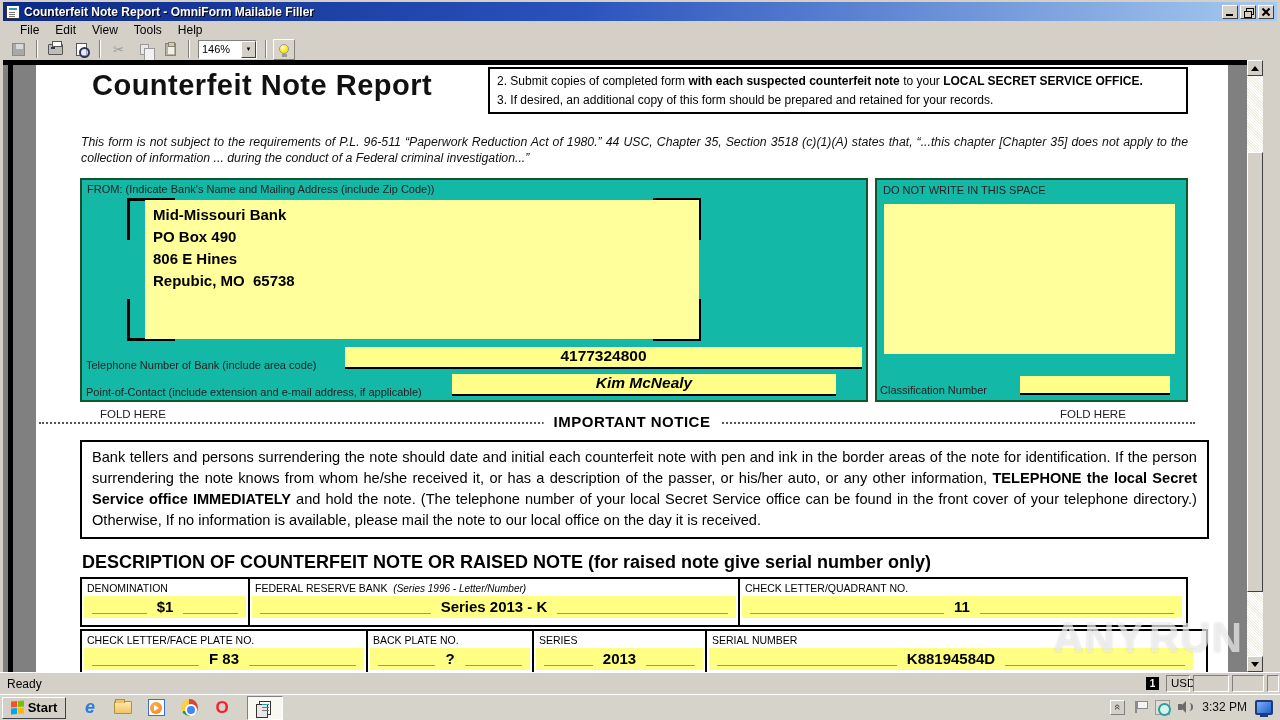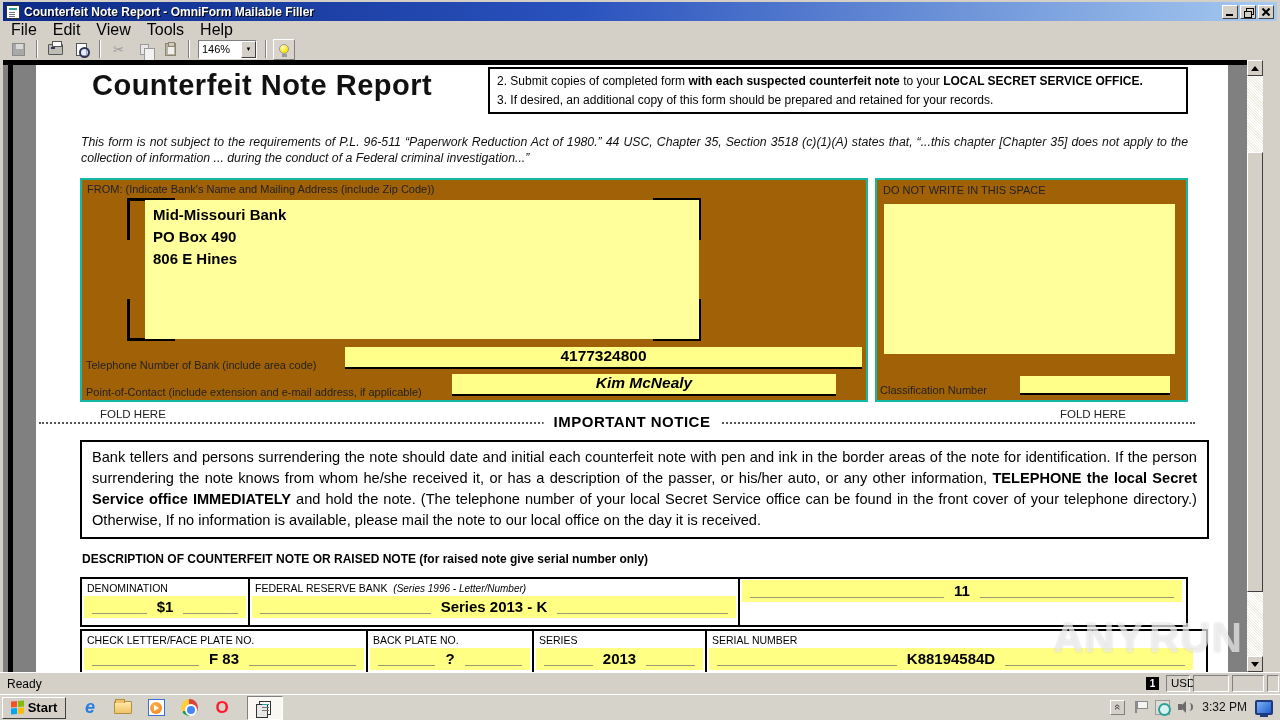--- a/index.html
+++ b/index.html
@@ -18,22 +18,22 @@
     box-shadow:0 2px 0 #777, 0 4px 0 #777; background:#777; }
   .winbtns { display:flex; gap:2px; }
   .winbtn { width:16px; height:14px; background:#d4d0c8; border:1px solid;
     border-color:#fff #404040 #404040 #fff; position:relative; }
   .glyph-min::before { content:""; position:absolute; left:3px; bottom:2px; width:7px; height:2px; background:#000; }
   .glyph-rest::before { content:""; position:absolute; left:5px; top:2px; width:6px; height:5px; border:1px solid #000; background:#d4d0c8; }
   .glyph-rest::after { content:""; position:absolute; left:3px; top:5px; width:6px; height:5px; border:1px solid #000; background:#d4d0c8; }
   .glyph-x::before, .glyph-x::after { content:""; position:absolute; left:2px; top:5px; width:10px; height:2px; background:#000; }
   .glyph-x::before { transform:rotate(45deg); } .glyph-x::after { transform:rotate(-45deg); }
 
-  .menubar { position:absolute; left:2px; top:21px; right:3px; height:17px;
-    display:flex; align-items:center; font-size:16px; gap:2px; padding-left:2px; }
+  .menubar { position:absolute; left:11px; top:21px; right:3px; height:17px;
+    display:flex; align-items:flex-end; font-size:12px; gap:2px; padding-left:2px; }
   .menu-item { padding:1px 7px; }
 
   .toolbar { position:absolute; left:3px; top:38px; right:3px; height:22px;
     display:flex; align-items:center; gap:3px; padding-left:4px; }
   .tbtn { width:23px; height:21px; display:flex; align-items:center; justify-content:center; position:relative; }
   .tsep { width:2px; height:18px; border-left:1px solid #808080; border-right:1px solid #fff; margin:0 3px; }
   .ico-floppy { width:13px; height:13px; background:#a8a8a8; border:1px solid #8a8a8a; position:relative; }
   .ico-floppy::before { content:""; position:absolute; left:3px; top:0; width:7px; height:5px; background:#d9d9d9; }
   .ico-printer { width:15px; height:11px; background:#bdbdb4; border:1px solid #555; position:relative; border-radius:1px; }
   .ico-printer::before { content:""; position:absolute; left:3px; top:-4px; width:8px; height:4px; background:#fff; border:1px solid #555; }
@@ -71,41 +71,41 @@
   .arr-dn { width:0; height:0; border-left:4px solid transparent; border-right:4px solid transparent; border-top:5px solid #000; }
   .sb-thumb { position:absolute; left:0; top:92px; width:16px; height:440px; background:#d4d0c8;
     border:1px solid; border-color:#fff #404040 #404040 #fff; }
 
   
   .form-title { position:absolute; left:56px; top:4px; font-size:29px; font-weight:bold; letter-spacing:.5px; color:#111; }
   .instr-box { position:absolute; left:452px; top:2px; width:700px; height:47px; border:2px solid #000;
     font-size:12px; line-height:19px; padding:3px 7px; }
   .disclaimer { position:absolute; left:45px; top:70px; width:1107px; font-size:12.3px; font-style:italic;
     line-height:15.5px; text-align:justify; color:#111; }
-  .fbox { position:absolute; border:2px solid #14b8a6; background:#a16207; }
+  .fbox { position:absolute; border:2px solid #14532d; background:#14b8a6; }
   .sm-label { font-size:11px; color:#222; }
   .yellow { background:#ffff9b; }
   .addr-wrap { position:absolute; left:45px; top:18px; width:574px; height:143px; }
   .addr-field { position:absolute; left:18px; top:2px; width:554px; height:139px; background:#ffff9b;
     padding:4px 8px; font-size:15px; font-weight:bold; line-height:22px; }
   .addr-line { display:block; white-space:pre; }
   .bracket { position:absolute; width:48px; height:42px; }
   .br-tl { left:0; top:0; border-left:3px solid #000; border-top:3px solid #000; }
   .br-tr { right:0; top:0; border-right:3px solid #000; border-top:3px solid #000; }
   .br-bl { left:0; bottom:0; border-left:3px solid #000; border-bottom:3px solid #000; }
   .br-br { right:0; bottom:0; border-right:3px solid #000; border-bottom:3px solid #000; }
   .ufield { position:absolute; background:#ffff8a; border-bottom:2px solid #000;
     text-align:center; font-weight:bold; font-size:15.5px; }
   .fold-text { position:absolute; font-size:11.5px; color:#222; }
   .fold-line { position:absolute; left:3px; top:357px; width:1156px; border-top:2px dotted #555; }
   .fold-center { position:absolute; left:50%; transform:translateX(-50%); top:348px; background:#fff;
     padding:0 10px; font-size:15px; font-weight:bold; letter-spacing:.5px; }
   .notice-box { position:absolute; left:44px; top:375px; width:1129px; height:99px; border:2px solid #000;
     padding:5px 10px; font-size:14.6px; line-height:21px; text-align:justify; }
-  .desc-head { position:absolute; left:46px; top:487px; font-size:12px; font-weight:bold; }
+  .desc-head { position:absolute; left:46px; top:487px; font-size:18px; font-weight:bold; }
   .dtable { position:absolute; border:2px solid #000; display:flex; background:#fff; }
   .dcell { border-right:2px solid #000; } .dcell:last-child { border-right:none; }
   .dlabel { font-size:10.5px; padding:3px 5px 1px 5px; white-space:nowrap; overflow:hidden; }
   .dlabel i { font-size:10px; }
   .tval { margin:1px 2px 3px 2px; background:#ffff84; height:22px; line-height:22px;
     text-align:center; font-weight:bold; font-size:15px; position:relative; }
   .tval::after { content:""; position:absolute; left:8px; right:8px; bottom:4px; border-bottom:1px solid #9a9a74; }
   .tval span { position:relative; background:#ffff84; padding:0 10px; z-index:1; }
 
   
@@ -248,20 +248,21 @@
       <div class="sm-label" style="padding:3px 5px;">FROM: (Indicate Bank's Name and Mailing Address (include Zip Code))</div>
       <div class="addr-wrap">
         <span class="bracket br-tl"></span>
         <span class="bracket br-tr"></span>
         <span class="bracket br-bl"></span>
         <span class="bracket br-br"></span>
         <div class="addr-field">
           <span class="addr-line">Mid-Missouri Bank</span>
           <span class="addr-line">PO Box 490</span>
           <span class="addr-line">806 E Hines</span>
+          <span class="addr-line">Repubic, MO  65738</span>
         </div>
       </div>
       <div class="sm-label" style="position:absolute; left:4px; top:179px;">Telephone Number of Bank (include area code)</div>
       <div class="ufield" style="left:263px; top:167px; width:517px; height:22px;">4177324800</div>
       <div class="sm-label" style="position:absolute; left:4px; top:206px;">Point-of-Contact (include extension and e-mail address, if applicable)</div>
       <div class="ufield" style="left:370px; top:194px; width:384px; height:22px;font-style:italic;">Kim McNealy</div>
     </div>
 
     <div class="fbox" style="left:839px; top:113px; width:313px; height:224px;">
       <div class="sm-label" style="padding:4px 6px;">DO NOT WRITE IN THIS SPACE</div>
@@ -282,20 +283,21 @@
     <div class="dtable" style="left:44px; top:512px; width:1108px; height:50px;">
       <div class="dcell" style="width:168px;">
         <div class="dlabel">DENOMINATION</div>
         <div class="tval"><span>$1</span></div>
       </div>
       <div class="dcell" style="width:490px;">
         <div class="dlabel"><span>FEDERAL RESERVE BANK</span>&nbsp;&nbsp;<i>(Series 1996 - Letter/Number)</i></div>
         <div class="tval"><span>Series 2013 - K</span></div>
       </div>
       <div class="dcell" style="width:444px;">
+        <div class="dlabel">CHECK LETTER/QUADRANT NO.</div>
         <div class="tval"><span>11</span></div>
       </div>
     </div>
 
     <div class="dtable" style="left:44px; top:564px; width:1128px; height:50px;">
       <div class="dcell" style="width:286px;">
         <div class="dlabel">CHECK LETTER/FACE PLATE NO.</div>
         <div class="tval"><span>F 83</span></div>
       </div>
       <div class="dcell" style="width:166px;">

